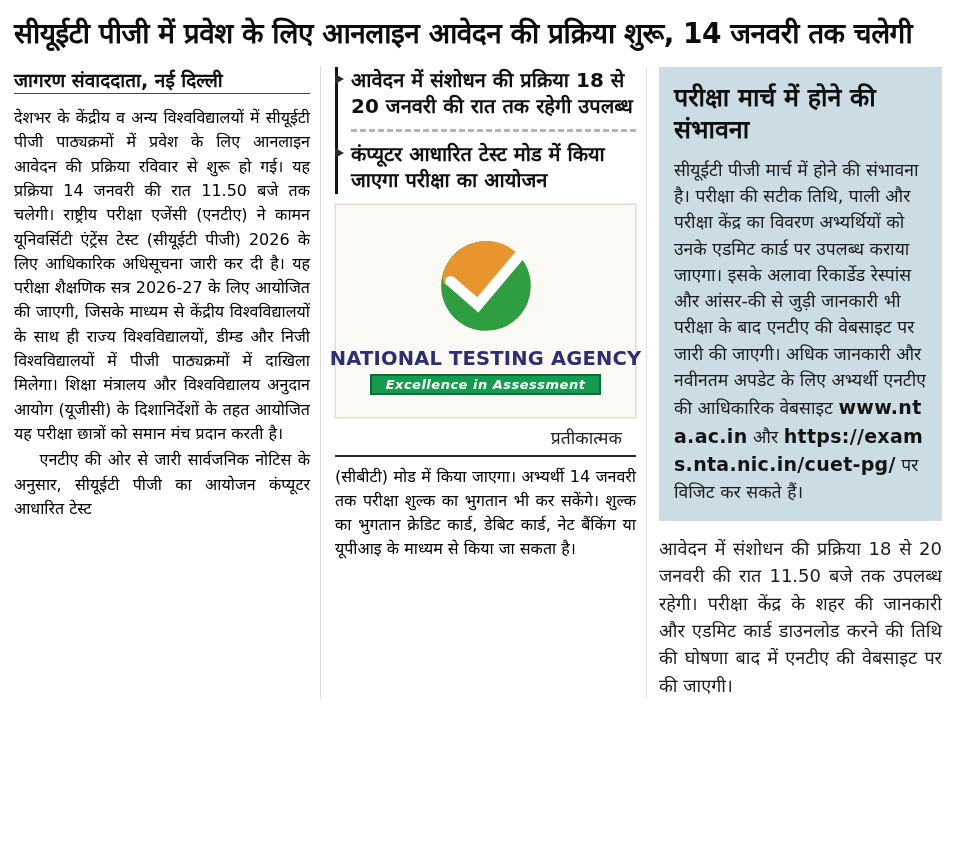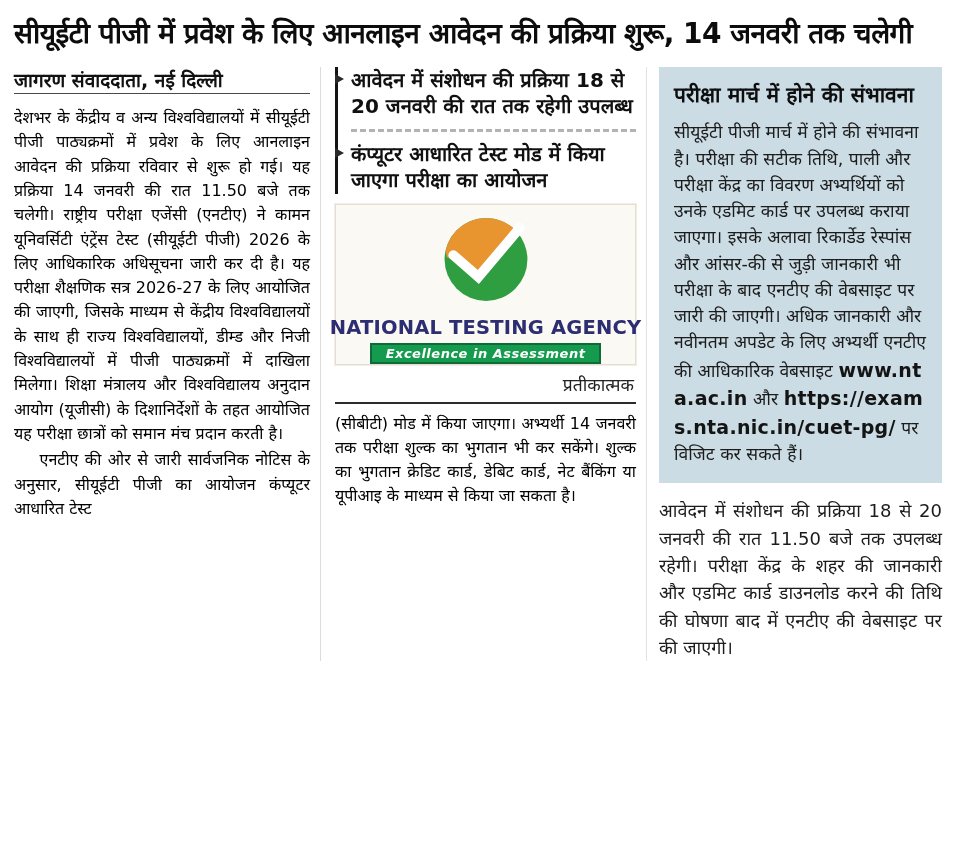--- a/index.html
+++ b/index.html
@@ -48,42 +48,42 @@
     position:absolute; left:-16px; top:7px;
     width:0; height:0;
     border-top:5px solid transparent;
     border-bottom:5px solid transparent;
     border-left:9px solid #2a2a2a;
   }
   .dash-divider { border-top:3px dashed #b3b3b3; margin:9px 0; }
 
   
   .photo-box {
-    margin-top:6px; height:161px;
+    margin-top:6px; height:214px;
     background:#fbf9f4; border:1px solid #e5dcd2;
     box-shadow:0 0 0 1px #f3ede4;
     display:flex; flex-direction:column; align-items:center; justify-content:center;
   }
   .nta-logo { width:132px; height:118px; margin-bottom:2px; }
   .org-name {
     color:#2d2d72; font-weight:700; font-size:19.5px; letter-spacing:0.2px;
     white-space:nowrap;
   }
   .tagline {
     margin-top:4px; background:#149B4E; border:2px solid #0c6b38;
     color:#ffffff; font-weight:700; font-style:italic; font-size:13px;
     padding:1px 14px; letter-spacing:0.5px;
   }
-  .photo-caption { text-align:right; font-size:17.5px; color:#222; margin:7px 2px 6px 0; }
+  .photo-caption { text-align:right; font-size:17.5px; color:#222; margin:7px 14px 6px 0; }
   .mid-rule { border-top:2px solid #2b2b2b; margin-bottom:8px; }
 
   
   .sidebar-box { background:#cbdce4; padding:15px 14px 16px 15px; }
   .sidebar-heading {
-    font-size:21px; font-weight:700; line-height:1.3; color:#0e0e0e;
+    font-size:25px; font-weight:700; line-height:1.3; color:#0e0e0e;
     margin-bottom:10px;
   }
   .sidebar-body { font-size:17.5px; line-height:1.5; color:#1b1b1b; }
   .url { font-weight:700; font-size:19px; letter-spacing:0.3px; word-break:break-all; color:#141414; }
 
   .right-bottom { margin-top:14px; font-size:18px; line-height:1.52; text-align:justify; color:#1b1b1b; }
 </style>
 </head>
 <body>
 

